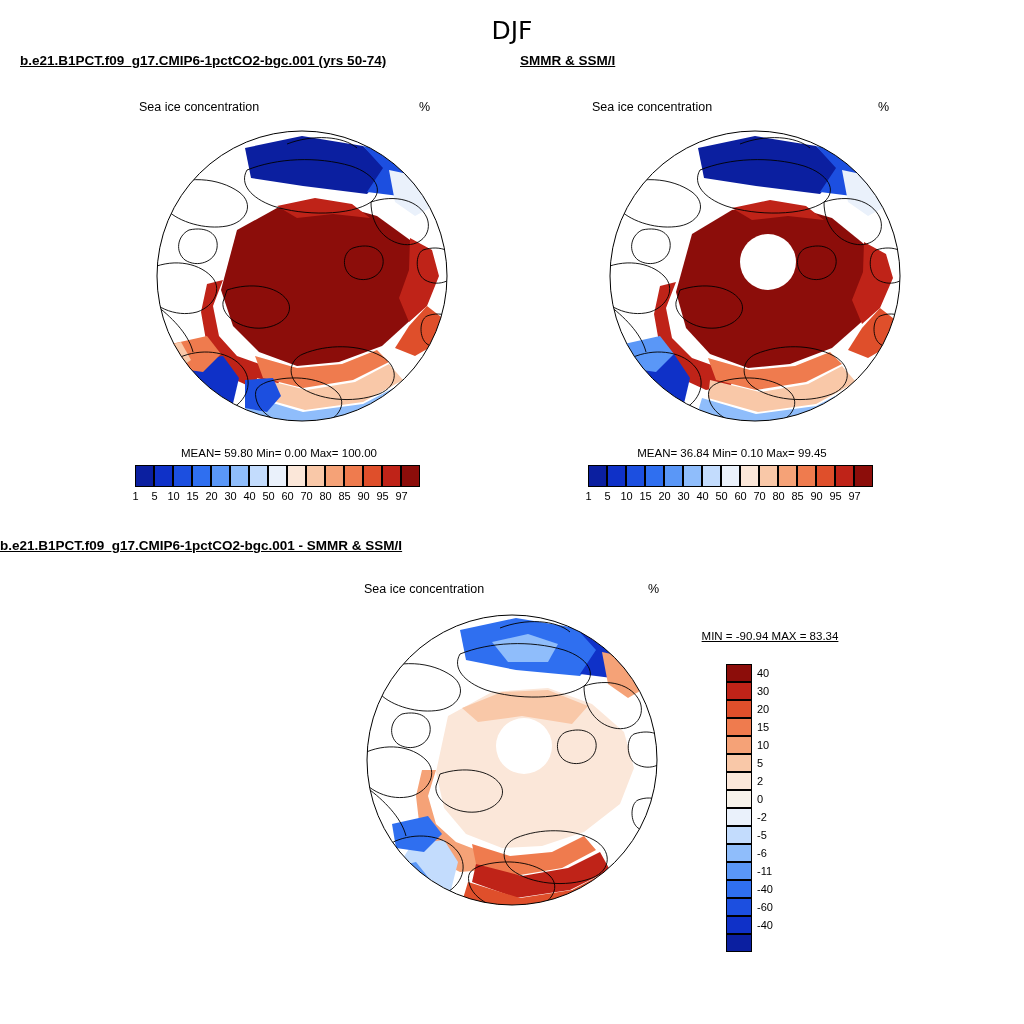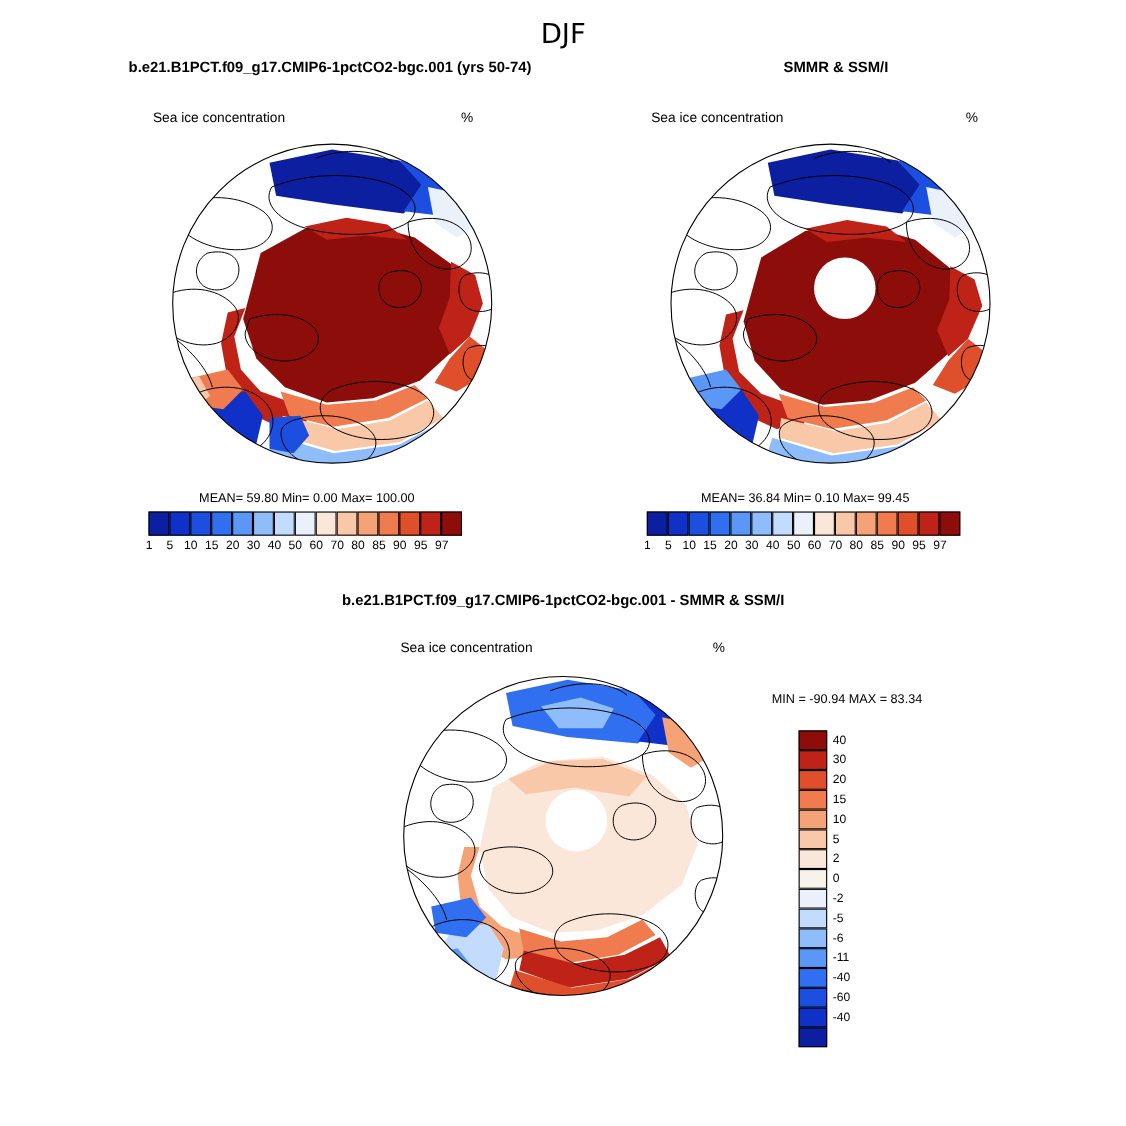--- a/index.html
+++ b/index.html
@@ -1,19 +1,19 @@
 <!DOCTYPE html>
 <html><head>
 <meta charset="utf-8">
 <style>
   html,body{margin:0;padding:0;}
   body{width:1024px;height:1024px;background:#ffffff;font-family:"Liberation Sans",sans-serif;color:#000;position:relative;overflow:hidden;}
   .abs{position:absolute;}
   .ttl-main{left:0;top:16px;width:1024px;text-align:center;font-size:25px;font-family:"DejaVu Sans",sans-serif;}
-  .panel-title{font-size:13.5px;font-weight:bold;text-align:center;}
+  .panel-title{font-size:13.5px;font-weight:bold;text-align:left;text-decoration:underline;}
   .sub-lab{font-size:12.5px;}
   .stats{font-size:11.5px;text-align:center;}
   .cbar-nums{font-size:11px;}
   svg{display:block;}
   .map-wrap{position:absolute;}
   .cb-cell{display:inline-block;height:22px;border:0.6px solid #000;box-sizing:border-box;}
   .vcb-cell{width:26px;height:18px;border:0.6px solid #000;box-sizing:border-box;}
   .vcb-lab{font-size:11px;line-height:18px;padding-left:5px;}
   .vcb-row{display:flex;align-items:center;}
 </style>
@@ -216,21 +216,21 @@
     <span class="cbar-nums" style="width:19px;text-align:center;">85</span>
     <span class="cbar-nums" style="width:19px;text-align:center;">90</span>
     <span class="cbar-nums" style="width:19px;text-align:center;">95</span>
     <span class="cbar-nums" style="width:19px;text-align:center;">97</span>
   </div>
 </div>
 
 <div class="abs panel-title" style="left:0px;top:538px;width:1024px;">b.e21.B1PCT.f09_g17.CMIP6-1pctCO2-bgc.001 - SMMR &amp; SSM/I</div>
 <div class="abs sub-lab" style="left:364px;top:582px;">Sea ice concentration</div>
 <div class="abs sub-lab" style="left:648px;top:582px;">%</div>
-<div class="abs stats" style="left:660px;top:630px;width:220px;font-size:11.5px;">MIN = -90.94 MAX =  83.34</div>
+<div class="abs stats" style="left:660px;top:630px;width:220px;font-size:11.5px;text-decoration:underline;">MIN = -90.94 MAX =  83.34</div>
 
 <div class="map-wrap" style="left:352px;top:612px;">
 <svg width="330" height="300" viewBox="0 0 330 300">
   <defs>
     <clipPath id="clipC">
           <circle cx="160" cy="148" r="145"></circle>
         </clipPath>
   </defs>
   <g clip-path="url(#clipC)">
     <path d="M96,104 L140,80 L196,76 L240,92 L272,120 L282,156 L268,192 L232,220 L190,234 L150,236 L114,222 L92,196 L84,160 Z" fill="#fbe7d9"></path>

